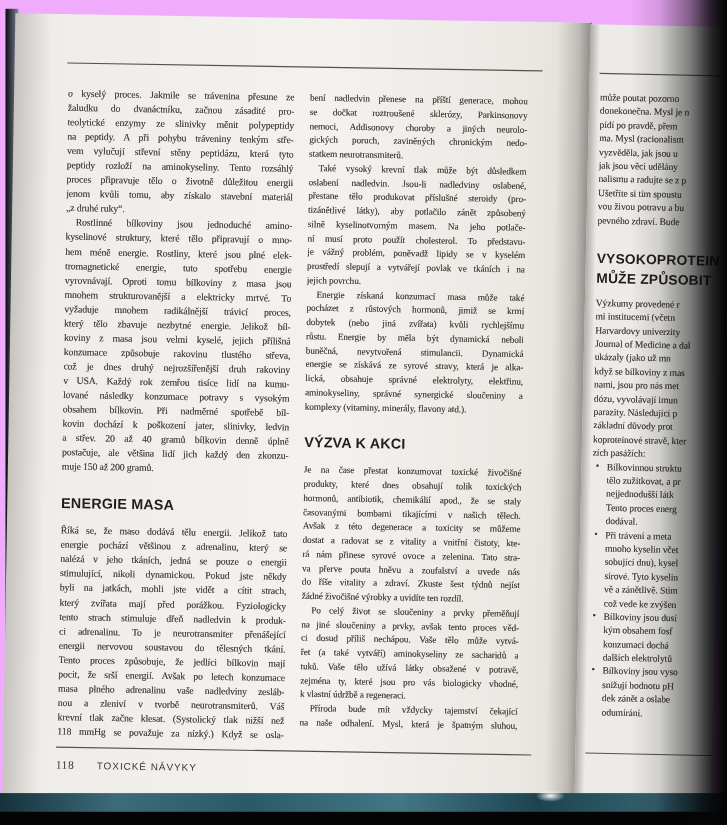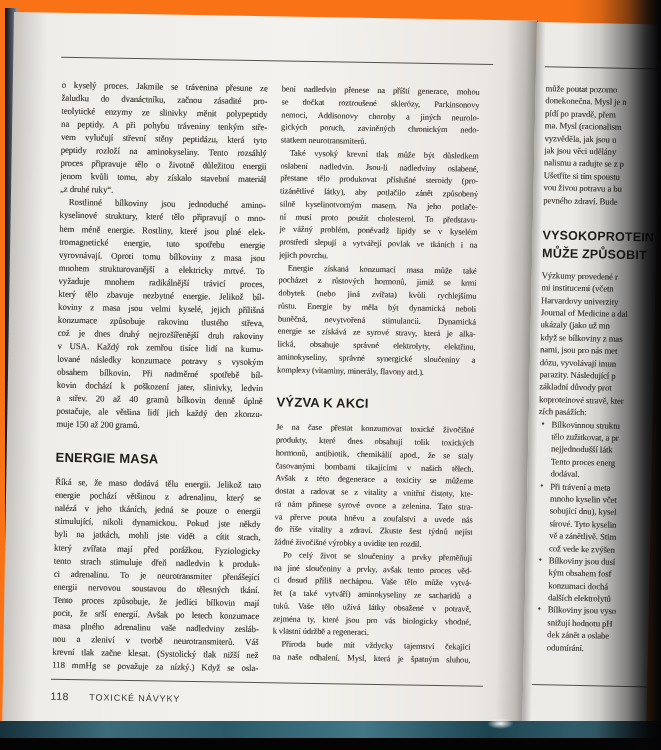--- a/index.html
+++ b/index.html
@@ -1,17 +1,17 @@
 <!DOCTYPE html>
 <html><head>
 <meta charset="utf-8">
 <style>
   html,body{margin:0;padding:0;background:#000;}
   #stage{position:relative;width:661px;height:750px;overflow:hidden;
-         background:#f97316;font-family:"Liberation Serif",serif;}
+         background:#f0abfc;font-family:"Liberation Serif",serif;}
 
   
   .edge-strip{position:absolute;left:5px;top:8px;width:12px;height:712px;z-index:1;
               background:linear-gradient(to right,#0b0d12,#6d7484 85%,#9aa0ac);}
   .table-band{position:absolute;left:0;top:721px;width:661px;height:20px;z-index:3;
               background:linear-gradient(to right,#16323c,#3c6b7a 16%,#2a5a68 34%,#437786 55%,#1d4350 74%,#35616e 90%,#0e2830);}
   .table-black{position:absolute;left:0;top:738px;width:661px;height:12px;background:#040405;z-index:3;}
   .edge-glint{position:absolute;left:487px;top:718px;width:27px;height:11px;border-radius:50%;z-index:4;
               background:radial-gradient(rgba(255,255,255,.95),rgba(255,255,255,0) 70%);}
 
@@ -54,21 +54,21 @@
          line-height:15px;letter-spacing:.2px;color:#211d19;text-shadow:none;}
   .rp .hline{font-size:12.5px;line-height:18.5px;}
 
   .para{margin:0;}
   .bullet{position:relative;padding-left:13px;}
   .bullet::before{content:"\2022";position:absolute;left:3px;top:-1px;color:#3e3933;}
 
   
   .footer{position:absolute;left:48px;top:673px;font-family:"Liberation Sans",sans-serif;
           color:#3a3631;white-space:nowrap;}
-  .pgnum{font-size:10.5px;letter-spacing:.5px;}
+  .pgnum{font-size:10.5px;letter-spacing:.5px;font-family:Liberation Serif, serif;}
   .chap{font-size:9px;letter-spacing:.9px;margin-left:16px;}
 
   
   .shadow-right{position:absolute;left:573px;top:0;width:88px;height:750px;z-index:6;
           background:linear-gradient(to right,rgba(6,6,8,0) 0,rgba(6,6,8,.12) 30%,rgba(6,6,8,.48) 62%,rgba(6,6,8,.85) 83%,rgba(4,4,6,.99) 97%);}
 </style>
 </head>
 <body>
 
 <div id="stage">

